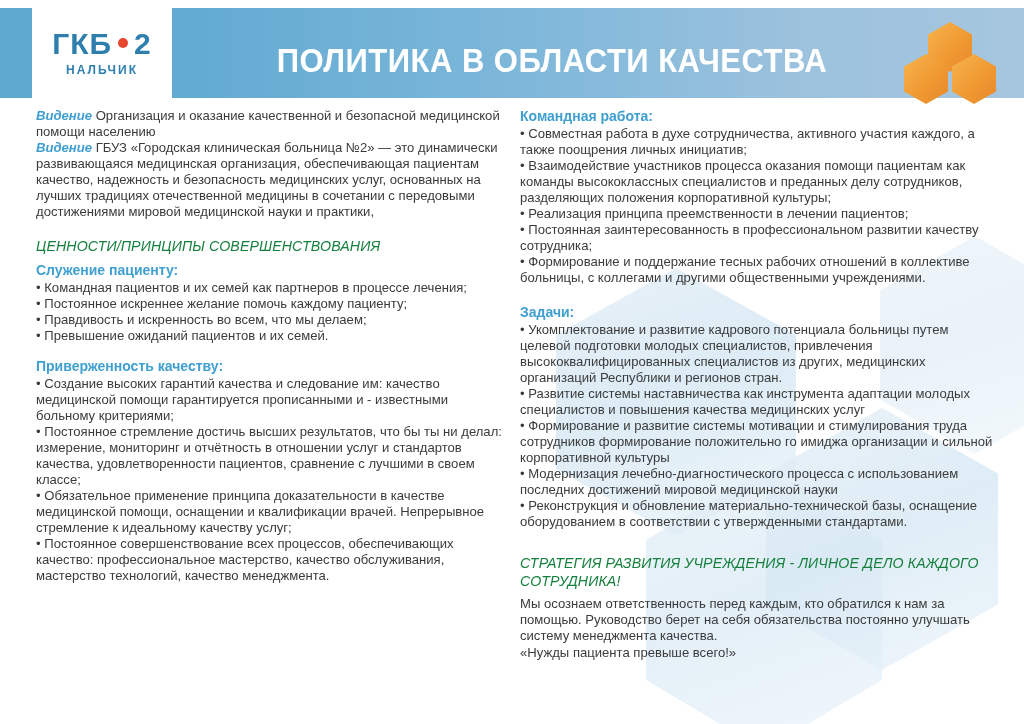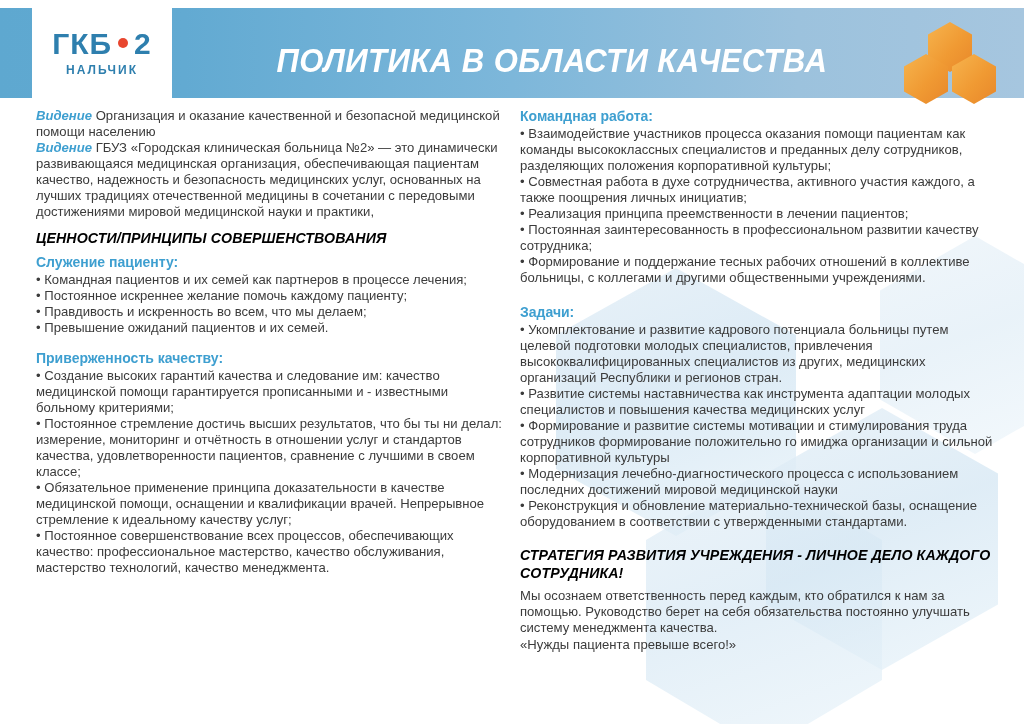--- a/index.html
+++ b/index.html
@@ -26,21 +26,20 @@
   }
   .hexwm.h1{left:556px;top:268px;width:240px;height:268px;opacity:.85;}
   .hexwm.h2{left:766px;top:408px;width:232px;height:262px;opacity:.8;}
   .hexwm.h3{left:646px;top:470px;width:236px;height:280px;opacity:.7;}
   .hexwm.h4{left:880px;top:236px;width:190px;height:218px;opacity:.55;}
 
   
   .header{
     position:absolute;left:0;top:8px;width:1024px;height:90px;
     background:linear-gradient(90deg,#5ea8d0 0%,#62aad2 18%,#7db7da 50%,#9cc2dd 78%,#a6c6df 100%);
-    font-style:italic;
   }
   .logo-plate{
     position:absolute;left:32px;top:8px;width:140px;height:90px;
     background:#ffffff;
     display:flex;flex-direction:column;align-items:center;justify-content:center;
   }
   .logo-main{
     display:flex;align-items:center;justify-content:space-between;
     font-size:30px;font-weight:bold;letter-spacing:1px;color:#2e7fae;
     line-height:1;
@@ -71,23 +70,23 @@
     font-size:13.1px;line-height:16.0px;color:#3b3b3b;
   }
   .col-left{left:36px;width:474px;}
   .col-right{left:520px;width:478px;}
 
   .p{margin:0;}
   .lead-word{
     color:#3e9fd0;font-style:italic;font-weight:bold;
   }
   .sec-title{
-    color:#000000;font-weight:bold;font-style:italic;
+    color:#15803d;font-weight:normal;font-style:italic;
     font-size:14.2px;line-height:18px;
-    margin:9px 0 6px 0;letter-spacing:0.1px;
+    margin:17px 0 6px 0;letter-spacing:0.1px;
   }
   .sub-title{
     color:#3e9fd0;font-weight:bold;
     font-size:14px;line-height:17px;
     margin:7px 0 1px 0;
   }
   .bullets{margin:0;padding:0;list-style:none;}
   .bullets li{
     margin:0;padding:0;
     text-indent:0;
@@ -161,22 +160,22 @@
       <li>Постоянное стремление достичь высших результатов, что бы ты ни делал: измерение, мониторинг и отчётность в отношении услуг и стандартов качества, удовлетворенности пациентов, сравнение с лучшими в своем классе;</li>
       <li>Обязательное применение принципа доказательности в качестве медицинской помощи, оснащении и квалификации врачей. Непрерывное стремление к идеальному качеству услуг;</li>
       <li>Постоянное совершенствование всех процессов, обеспечивающих качество: профессиональное мастерство, качество обслуживания, мастерство технологий, качество менеджмента.</li>
     </ul>
   </div>
 
   <div class="col col-right">
 
     <div class="sub-title" style="margin-top:0;">Командная работа:</div>
     <ul class="bullets">
+      <li>Совместная работа в духе сотрудничества, активного участия каждого, а также поощрения личных инициатив;</li>
       <li>Взаимодействие участников процесса оказания помощи пациентам как команды высококлассных специалистов и преданных делу сотрудников, разделяющих положения корпоративной культуры;</li>
-      <li>Совместная работа в духе сотрудничества, активного участия каждого, а также поощрения личных инициатив;</li>
       <li>Реализация принципа преемственности в лечении пациентов;</li>
       <li>Постоянная заинтересованность в профессиональном развитии качеству сотрудника;</li>
       <li>Формирование и поддержание тесных рабочих отношений в коллективе больницы,  с коллегами и другими общественными учреждениями.</li>
     </ul>
 
     <div class="gap-m"></div>
 
     <div class="sub-title">Задачи:</div>
     <ul class="bullets">
       <li>Укомплектование и развитие кадрового потенциала больницы путем целевой подготовки молодых специалистов, привлечения высококвалифицированных специалистов из других, медицинских организаций Республики и регионов стран.</li>

